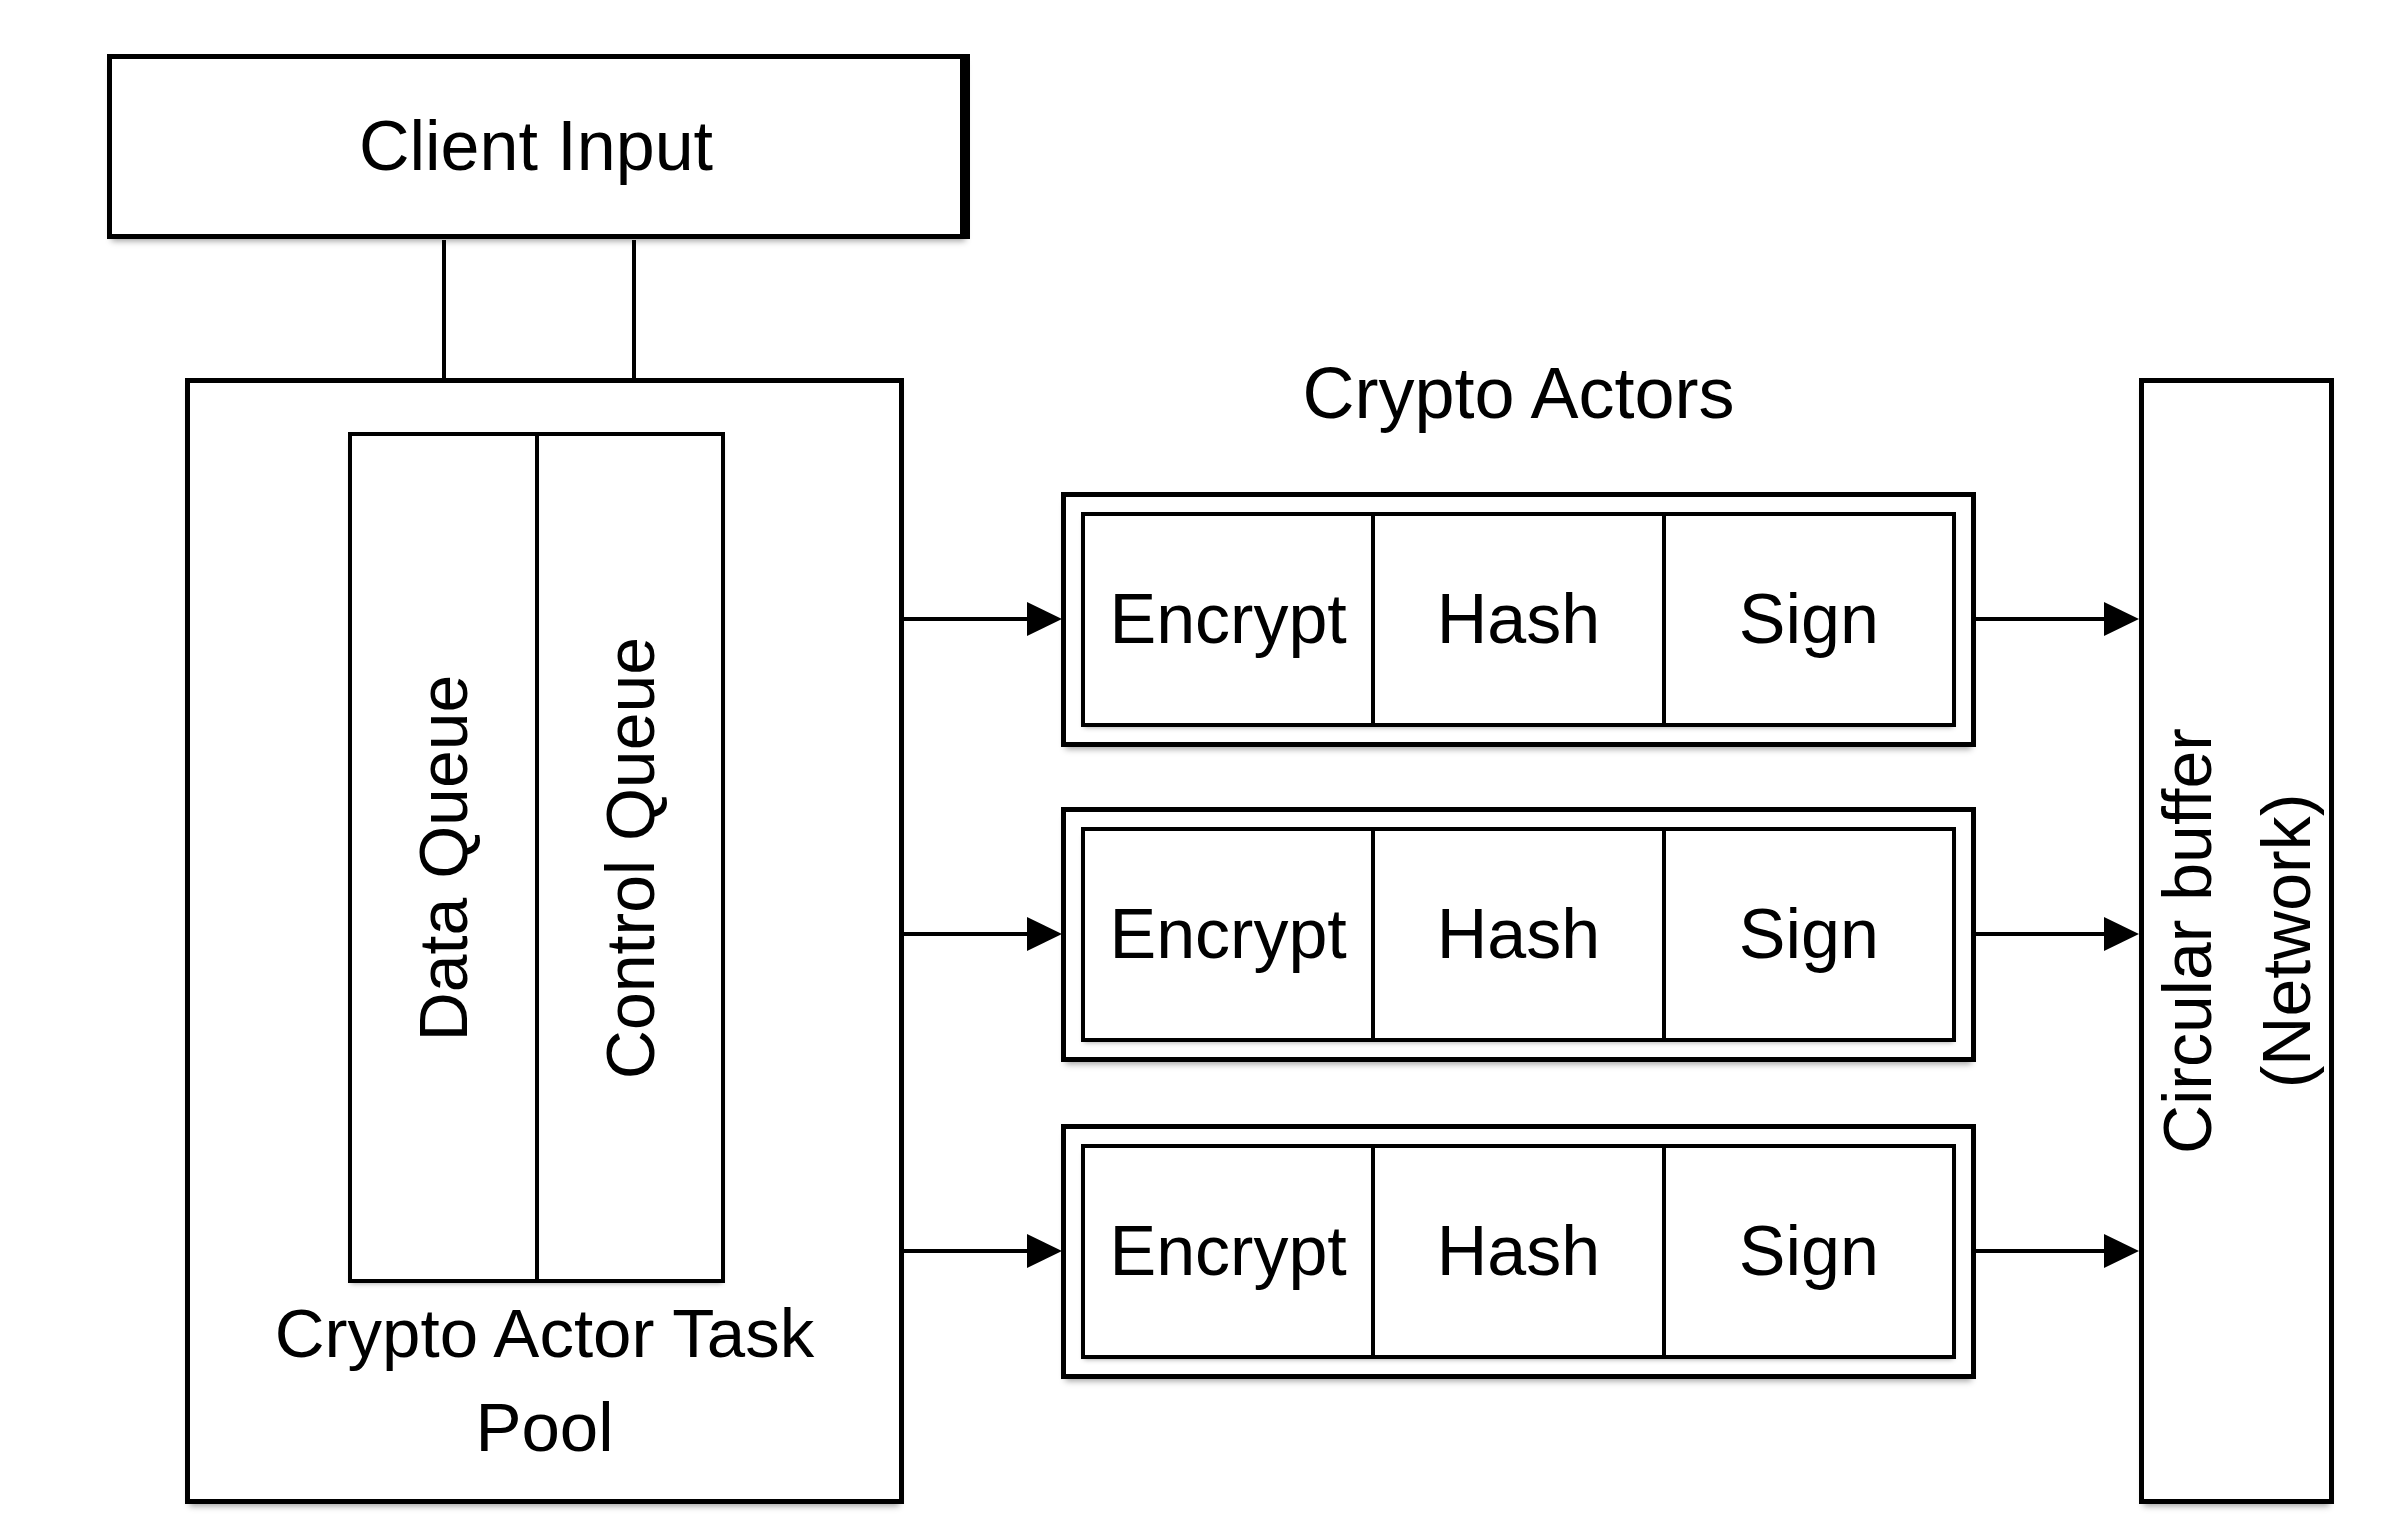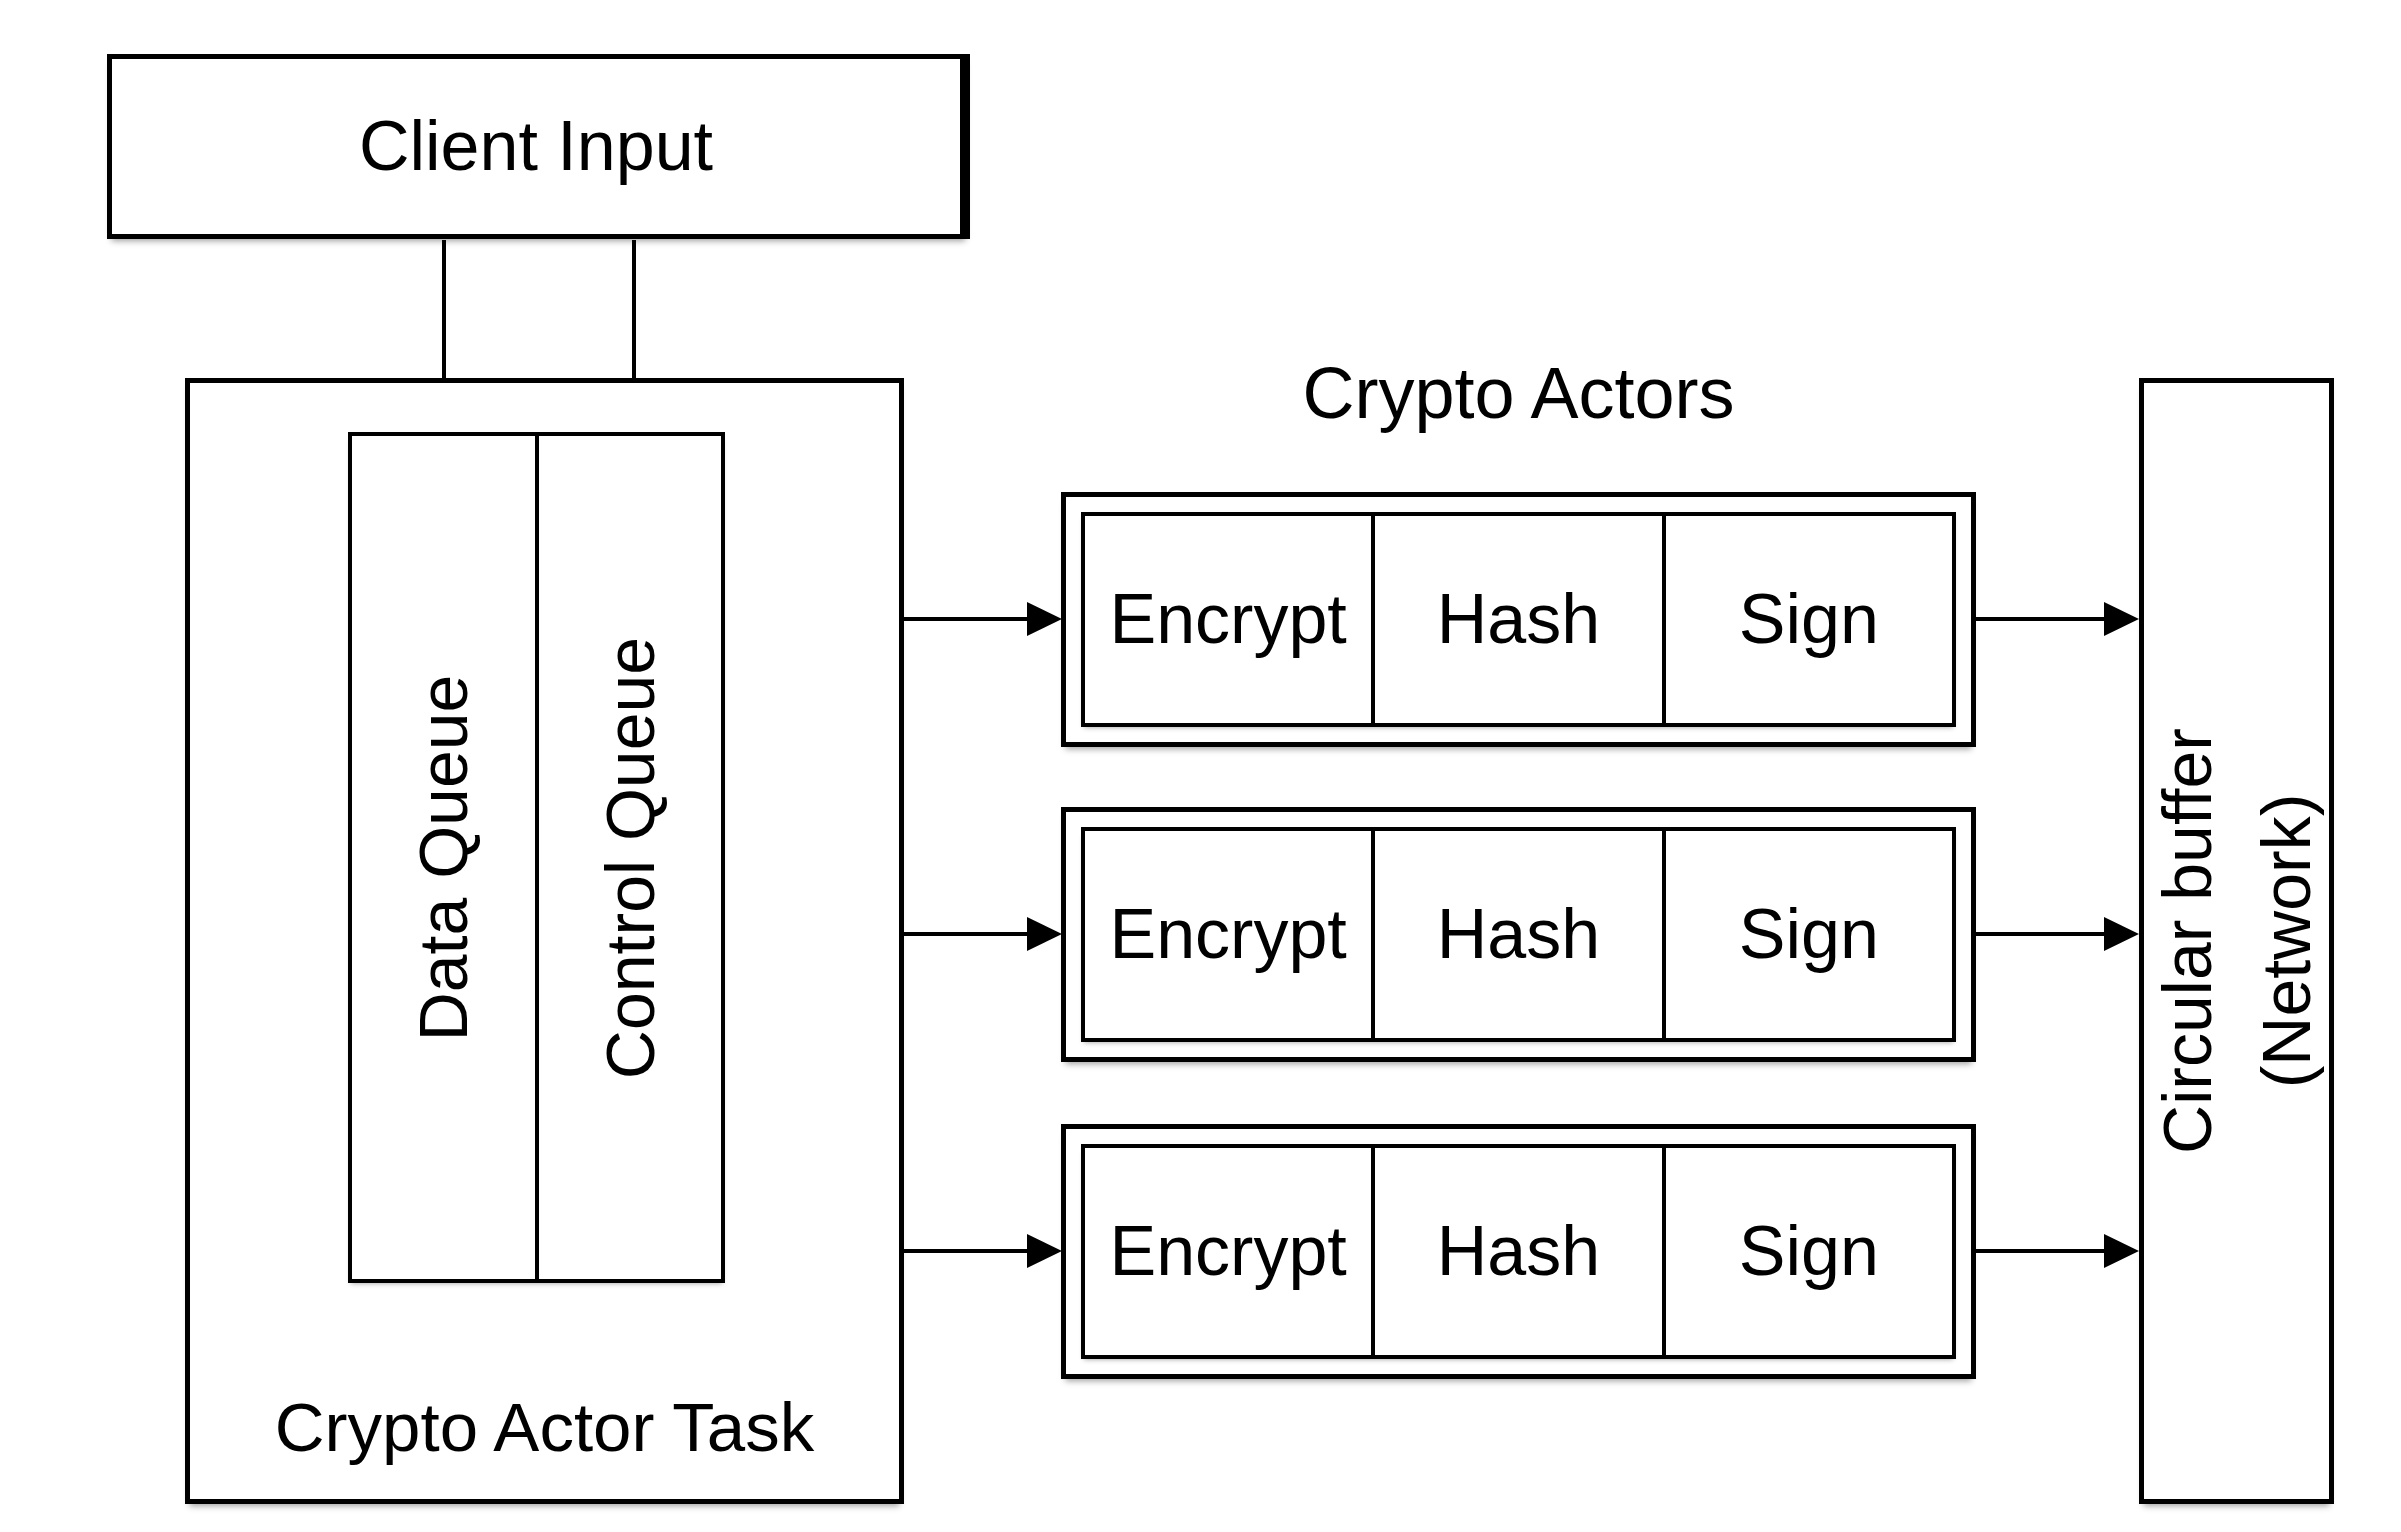--- a/index.html
+++ b/index.html
@@ -64,20 +64,21 @@
   </div>
 
   <div class="vline" style="left:442px; top:240px; height:158px;"></div>
   <div class="head-down" style="left:426px; top:396px;"></div>
   <div class="vline" style="left:632px; top:240px; height:158px;"></div>
   <div class="head-down" style="left:617px; top:396px;"></div>
 
   <div class="box" style="left:185px; top:378px; width:719px; height:1126px;">
     <div class="pool-label">
       <div>Crypto Actor Task</div>
+      <div>Pool</div>
     </div>
   </div>
 
   <div class="box" style="left:348px; top:432px; width:377px; height:851px; border-width:4.4px; box-shadow:0 4.4px 5px -3.1px rgba(0,0,0,.35);">
     <div class="cells">
       <div class="cell sep7">
         <span class="vtext">Data Queue</span>
       </div>
       <div class="cell">
         <span class="vtext">Control Queue</span>

